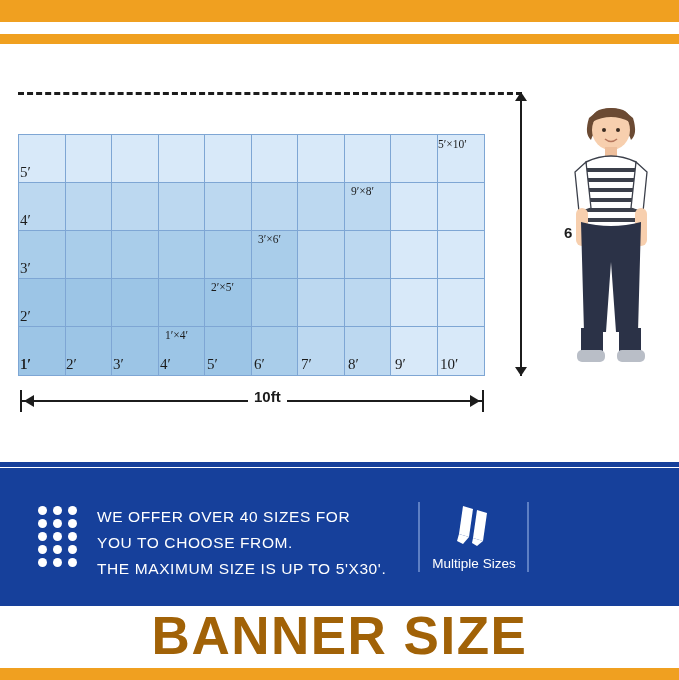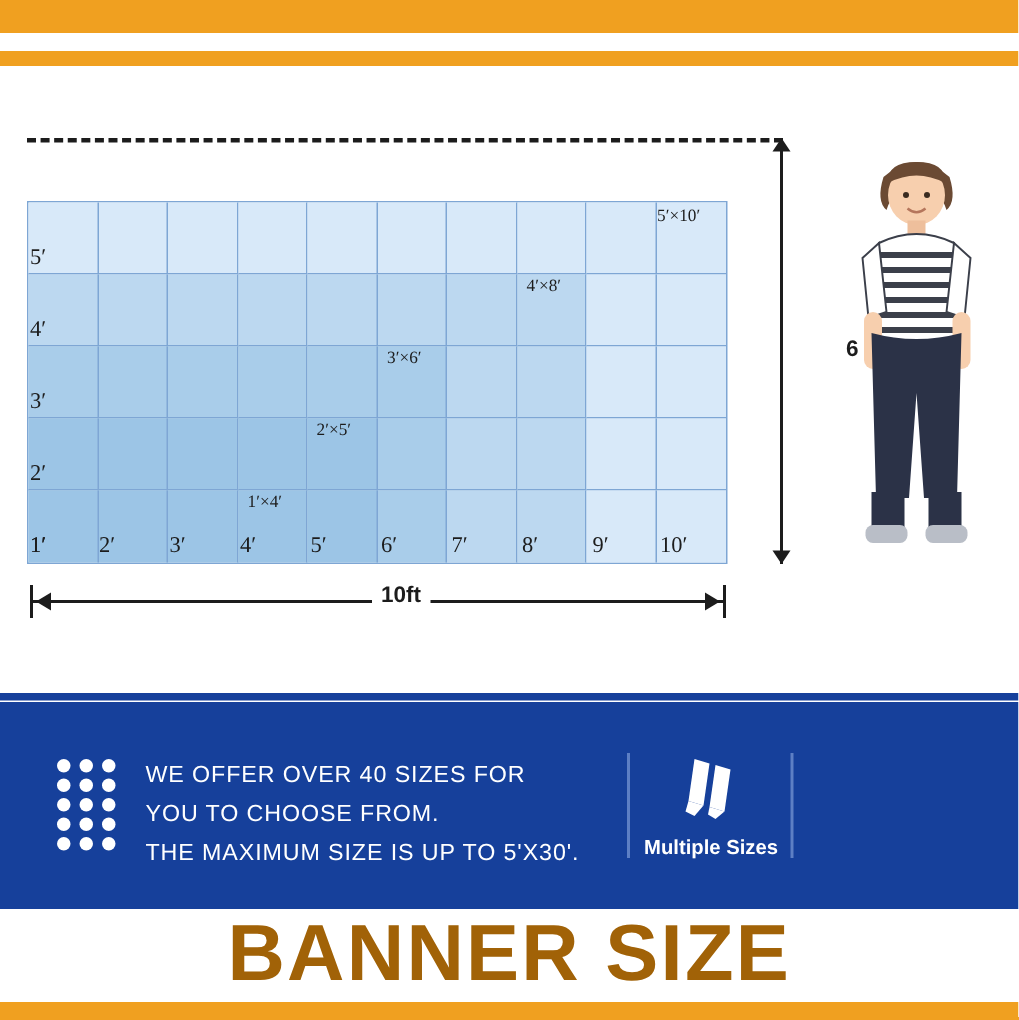--- a/index.html
+++ b/index.html
@@ -200,21 +200,21 @@
     width: 2px; height: 70px;
     background: #5d7fc4;
   }
   .feature {
     position: absolute;
     text-align: center;
     color: #ffffff;
   }
   .feature-label {
     font-size: 13.5px;
-    font-weight: bold;
+    font-weight: normal;
     margin-top: 6px;
     white-space: nowrap;
   }
   .quad {
     width: 40px; height: 40px;
     position: relative;
     margin: 0 auto;
   }
   .quad i {
     position: absolute;
@@ -304,21 +304,21 @@
         <div class="cell sh3 r5"></div>
         <div class="cell sh2 r5"></div>
         <div class="cell sh2 r5"></div>
         <div class="cell sh1 r5"></div>
         <div class="cell sh1 r5"></div>
       </div>
 
     <span class="size-label" style="left:147px; top:195px;">1′×4′</span>
     <span class="size-label" style="left:193px; top:147px;">2′×5′</span>
     <span class="size-label" style="left:240px; top:99px;">3′×6′</span>
-    <span class="size-label" style="left:333px; top:51px;">4′×8′</span>
+    <span class="size-label" style="left:333px; top:51px;">9′×8′</span>
     <span class="size-label" style="left:420px; top:4px;">5′×10′</span>
   </div>
 
   <span class="row-label" style="top:112px;">5′</span>
   <span class="row-label" style="top:160px;">4′</span>
   <span class="row-label" style="top:208px;">3′</span>
   <span class="row-label" style="top:256px;">2′</span>
   <span class="row-label" style="top:304px;">1′</span>
 
   <span class="col-label" style="left:20px; top:304px;">1′</span>

